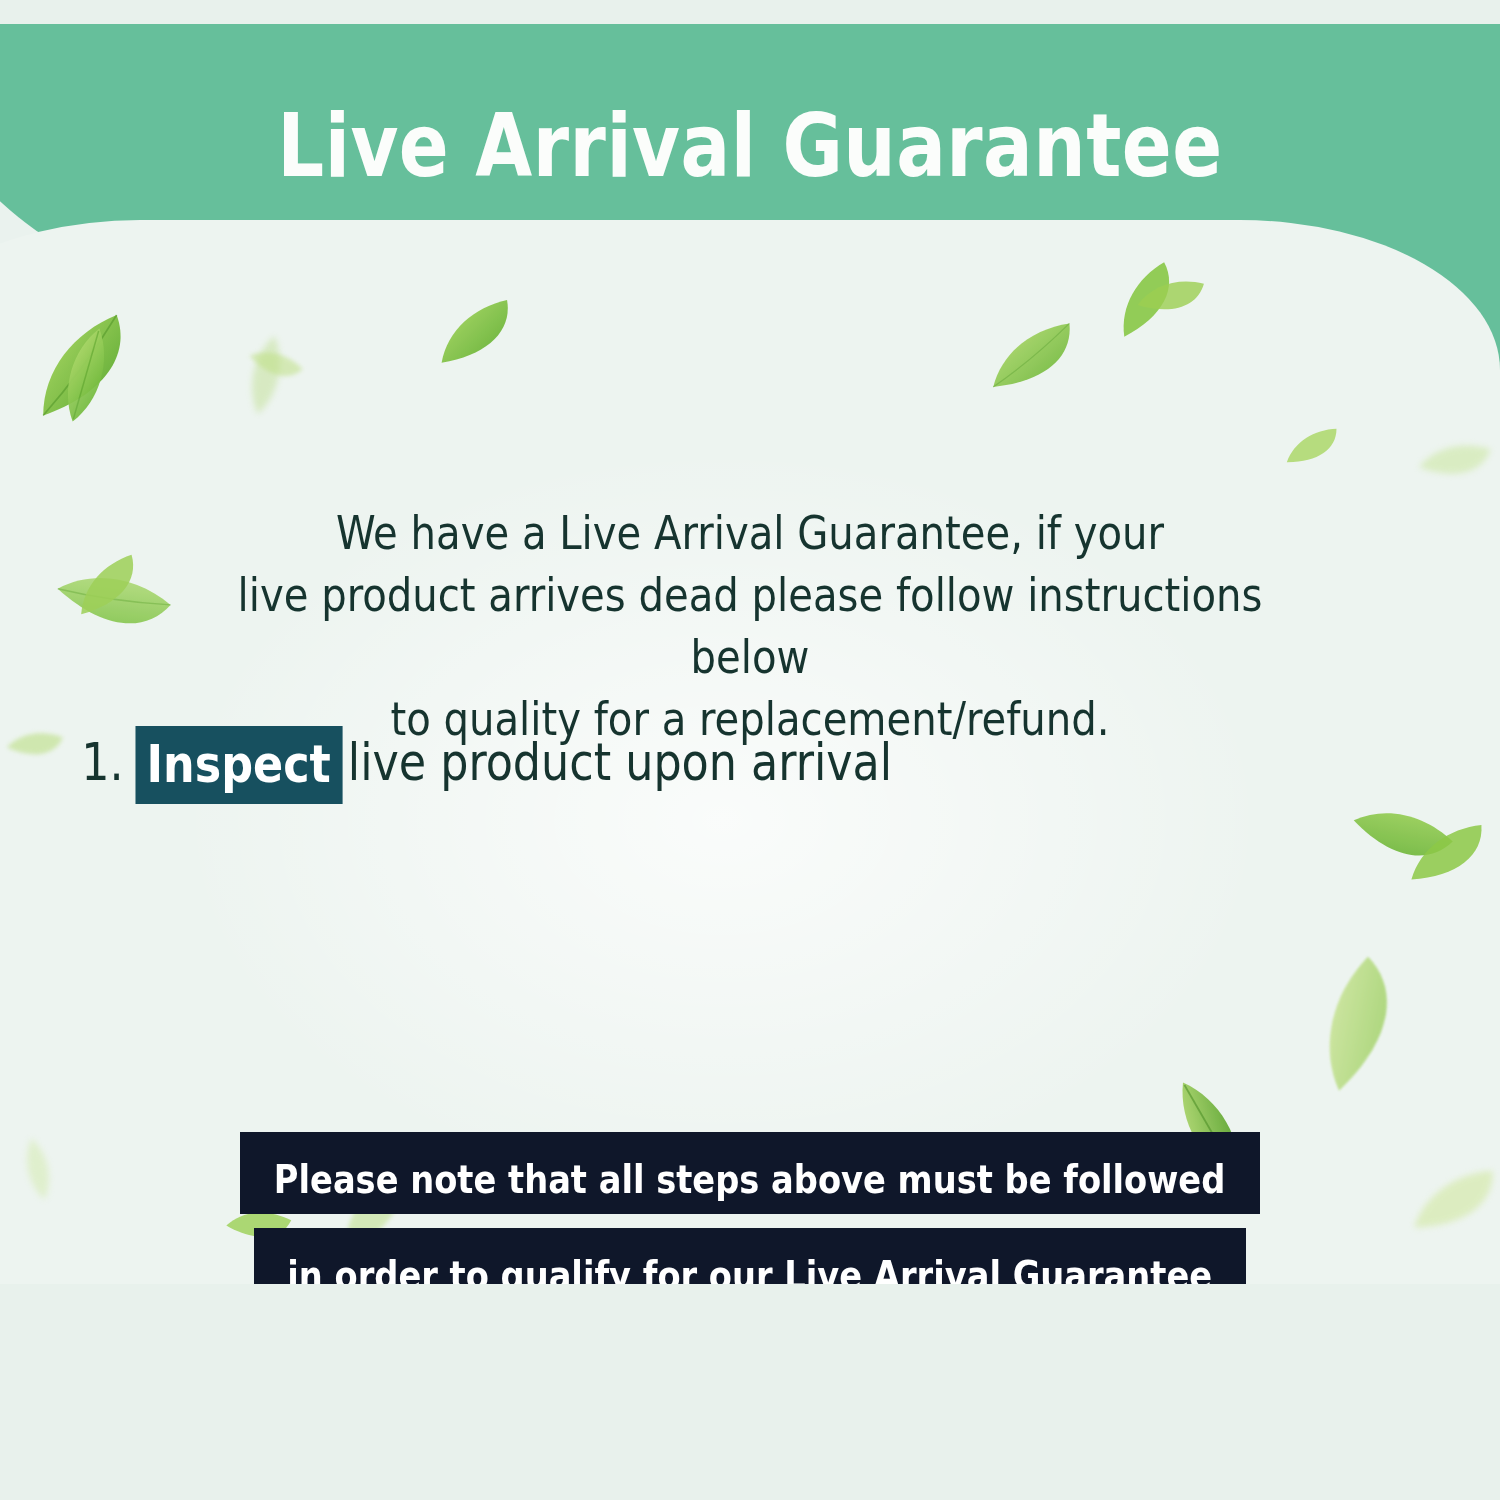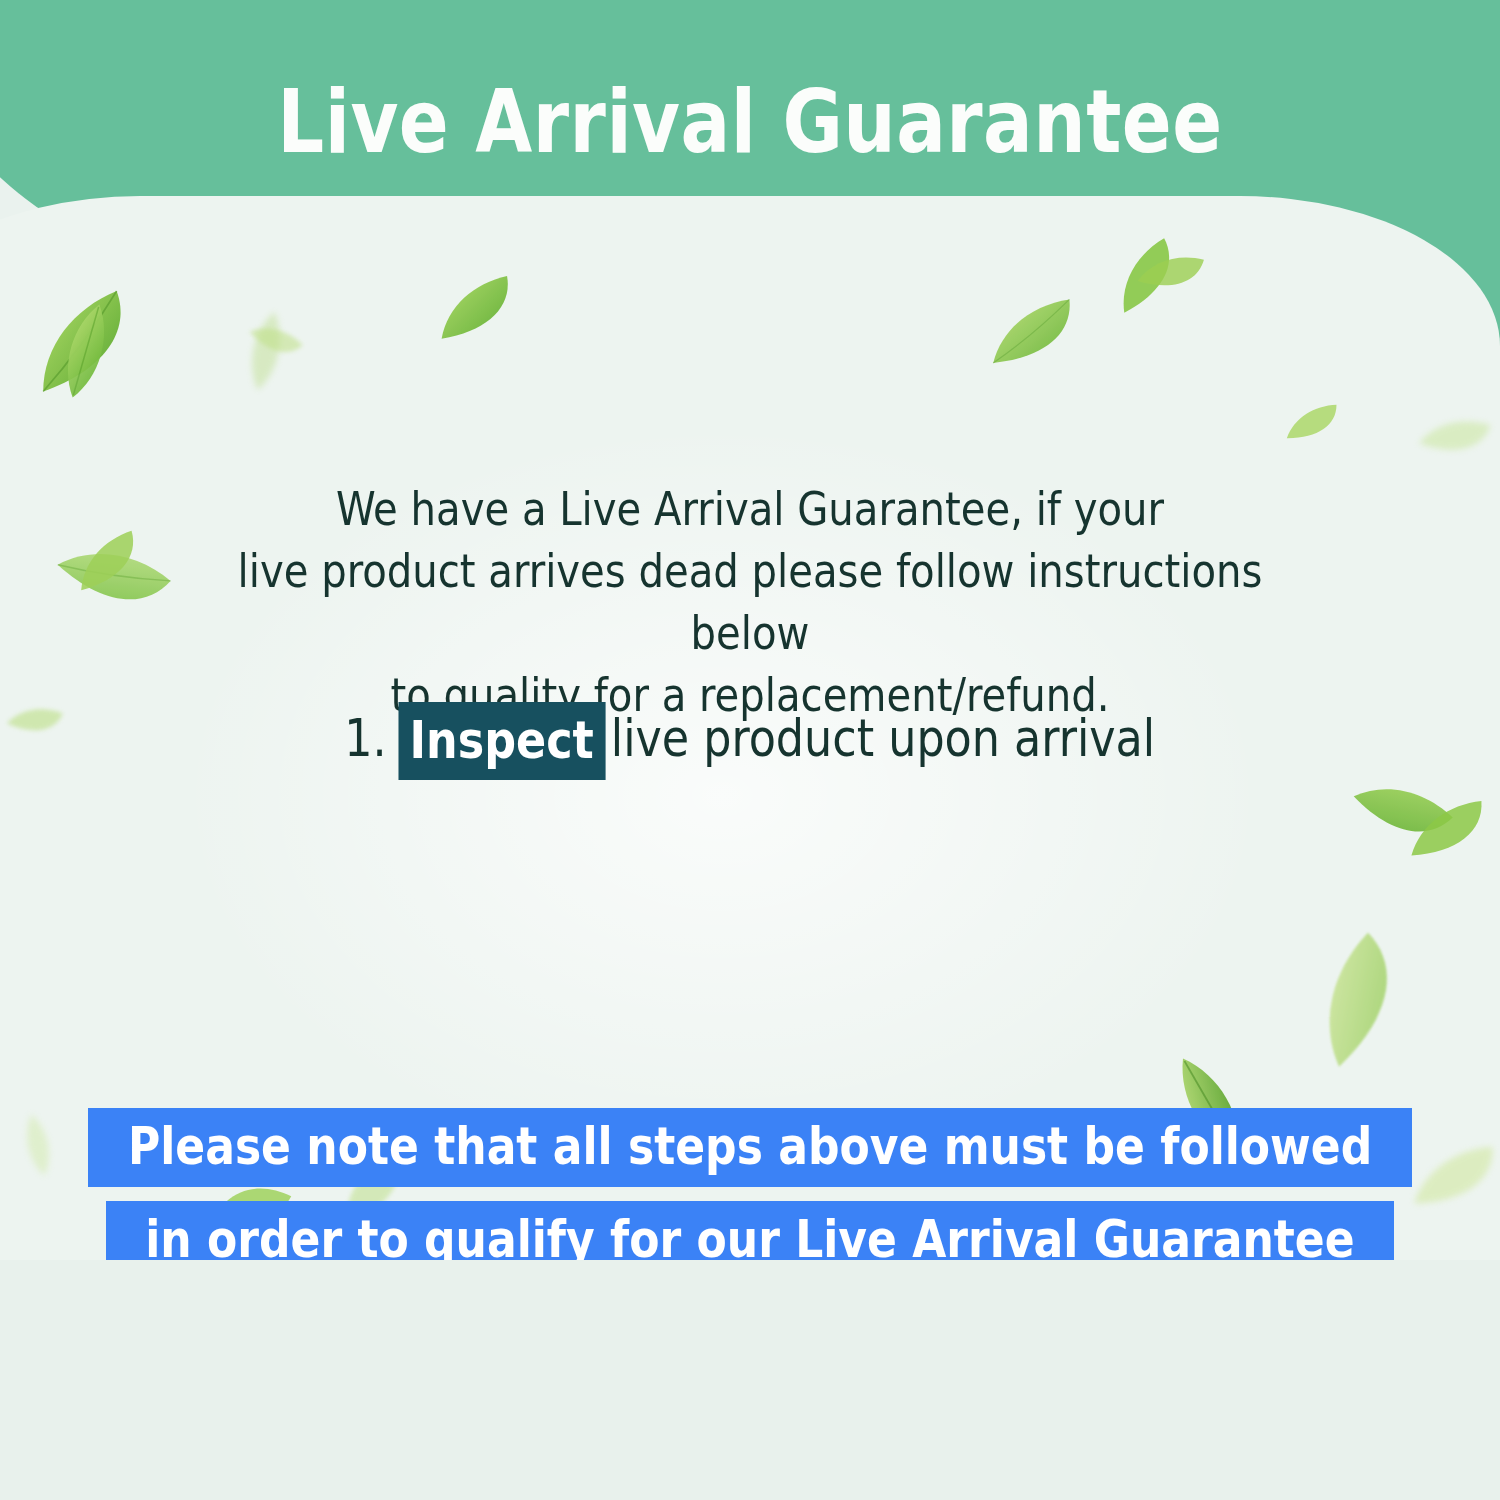--- a/index.html
+++ b/index.html
@@ -13,20 +13,21 @@
     font-family: "Liberation Sans", sans-serif;
     background: #e8f1ec;
   }
 
   #poster {
     position: relative;
     width: 1500px;
     height: 1260px;
     overflow: hidden;
     background: #eaf2ee;
+    margin-top: 24px;
   }
 
   
   .green-blob {
     position: absolute;
     left: -60px;
     top: -330px;
     width: 1620px;
     height: 700px;
     background: #66bf9b;
@@ -103,21 +104,20 @@
     transform: scaleX(0.95);
   }
 
   .steps {
     position: absolute;
     top: 700px;
     left: 60px;
     width: 1380px;
   }
   .step {
-    text-align: center;
     color: #16342f;
     font-size: 52px;
     line-height: 1;
     margin-bottom: 72px;
     font-family: "DejaVu Sans Condensed", "Liberation Sans Narrow", "Liberation Sans", sans-serif;
     white-space: nowrap;
   }
   .step-inner { display: inline-block; transform: scaleX(0.95); }
   .step .num { margin-right: 6px; }
   .hl {
@@ -136,25 +136,25 @@
     position: absolute;
     top: 1108px;
     left: 0;
     width: 1500px;
     text-align: center;
   }
   .note-line {
     display: block;
     width: fit-content;
     margin: 0 auto 14px auto;
-    background: #3b82f6;
+    background: #0f172a;
     color: #ffffff;
-    font-size: 51px;
+    font-size: 39px;
     font-weight: bold;
-    padding: 13px 14px 15px 14px;
+    padding: 28px 14px 15px 14px;
     line-height: 1;
     font-family: "DejaVu Sans Condensed", "Liberation Sans Narrow", "Liberation Sans", sans-serif;
     white-space: nowrap;
   }
   .note-line > span { display:inline-block; transform: scaleX(0.96); }
 </style>
 </head>
 <body>
 
 <div id="poster">

